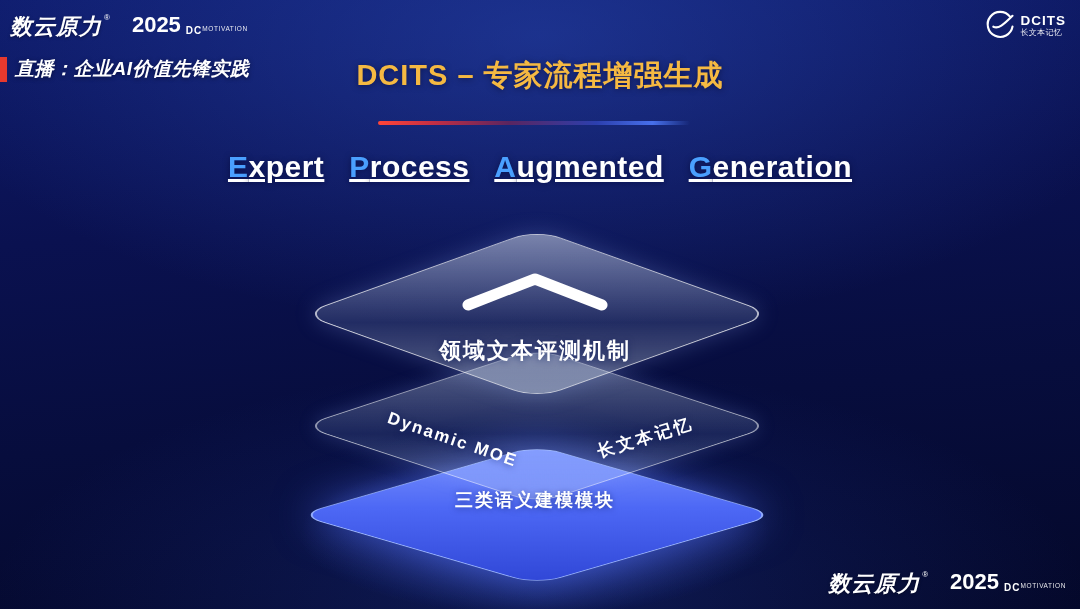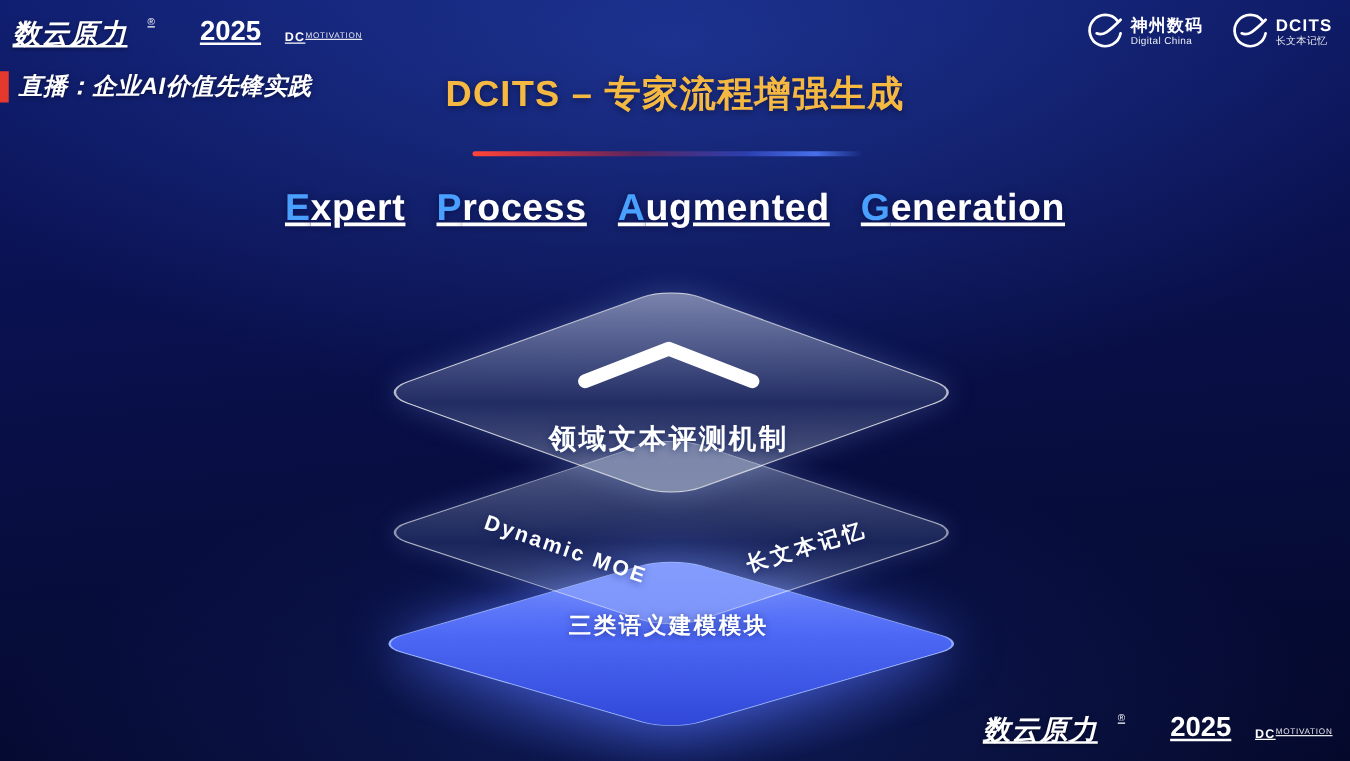--- a/index.html
+++ b/index.html
@@ -5,21 +5,21 @@
   html,body{margin:0;padding:0;background:#000;}
   .stage{
     position:relative;width:1080px;height:609px;overflow:hidden;
     font-family:"Liberation Sans","DejaVu Sans",sans-serif;color:#fff;
     background:
       radial-gradient(900px 420px at 50% 6%, rgba(47,82,195,0.45), rgba(47,82,195,0) 70%),
       radial-gradient(760px 320px at 50% 98%, rgba(40,70,180,0.28), rgba(40,70,180,0) 72%),
       linear-gradient(175deg,#0e1b6b 0%,#0a1150 35%,#070d3d 65%,#04082a 100%);
   }
   
-  .brand{position:absolute;display:flex;align-items:flex-start;gap:16px;white-space:nowrap;text-decoration:underline;}
+  .brand{position:absolute;display:flex;align-items:flex-start;gap:2px;white-space:nowrap;}
   .brand-header{left:10px;top:12px;}
   .brand-footer{right:14px;bottom:10px;}
   .brand-cn{font-size:22px;font-weight:800;font-style:italic;letter-spacing:1px;text-shadow:0 1px 3px rgba(0,0,20,.5);}
   .brand-reg{font-size:8px;margin-top:1px;}
   .brand-year{font-size:22px;font-weight:800;letter-spacing:0px;margin-left:20px;}
   .brand-sub{display:flex;flex-direction:row;line-height:1;margin-left:3px;margin-top:14px;}
   .brand-dc{font-size:10px;font-weight:700;letter-spacing:1px;}
   .brand-mot{font-size:6.5px;letter-spacing:.6px;opacity:.9;}
   
   .live{position:absolute;left:0;top:56px;display:flex;align-items:center;font-style:italic;}
@@ -90,32 +90,20 @@
 
   <div class="partners">
     <div class="partner">
       <span>
         <svg width="30" height="30" viewBox="0 0 36 36">
           <path d="M30 8 A 15 15 0 1 0 33 20" fill="none" stroke="#fff" stroke-width="2.6" stroke-linecap="round"></path>
           <path d="M10 20 C 16 23, 22 18, 33 7" fill="none" stroke="#fff" stroke-width="2.6" stroke-linecap="round"></path>
         </svg>
       </span>
       <span class="partner-text">
-        <span class="partner-cn">神州数码</span>
-        <span class="partner-en">Digital China</span>
-      </span>
-    </div>
-    <div class="partner">
-      <span>
-        <svg width="30" height="30" viewBox="0 0 36 36">
-          <path d="M30 8 A 15 15 0 1 0 33 20" fill="none" stroke="#fff" stroke-width="2.6" stroke-linecap="round"></path>
-          <path d="M10 20 C 16 23, 22 18, 33 7" fill="none" stroke="#fff" stroke-width="2.6" stroke-linecap="round"></path>
-        </svg>
-      </span>
-      <span class="partner-text">
         <span class="partner-cn">DCITS</span>
         <span class="partner-en">长文本记忆</span>
       </span>
     </div>
   </div>
 
   <div class="heading">DCITS – 专家流程增强生成</div>
 
   <div class="divider"></div>
 

